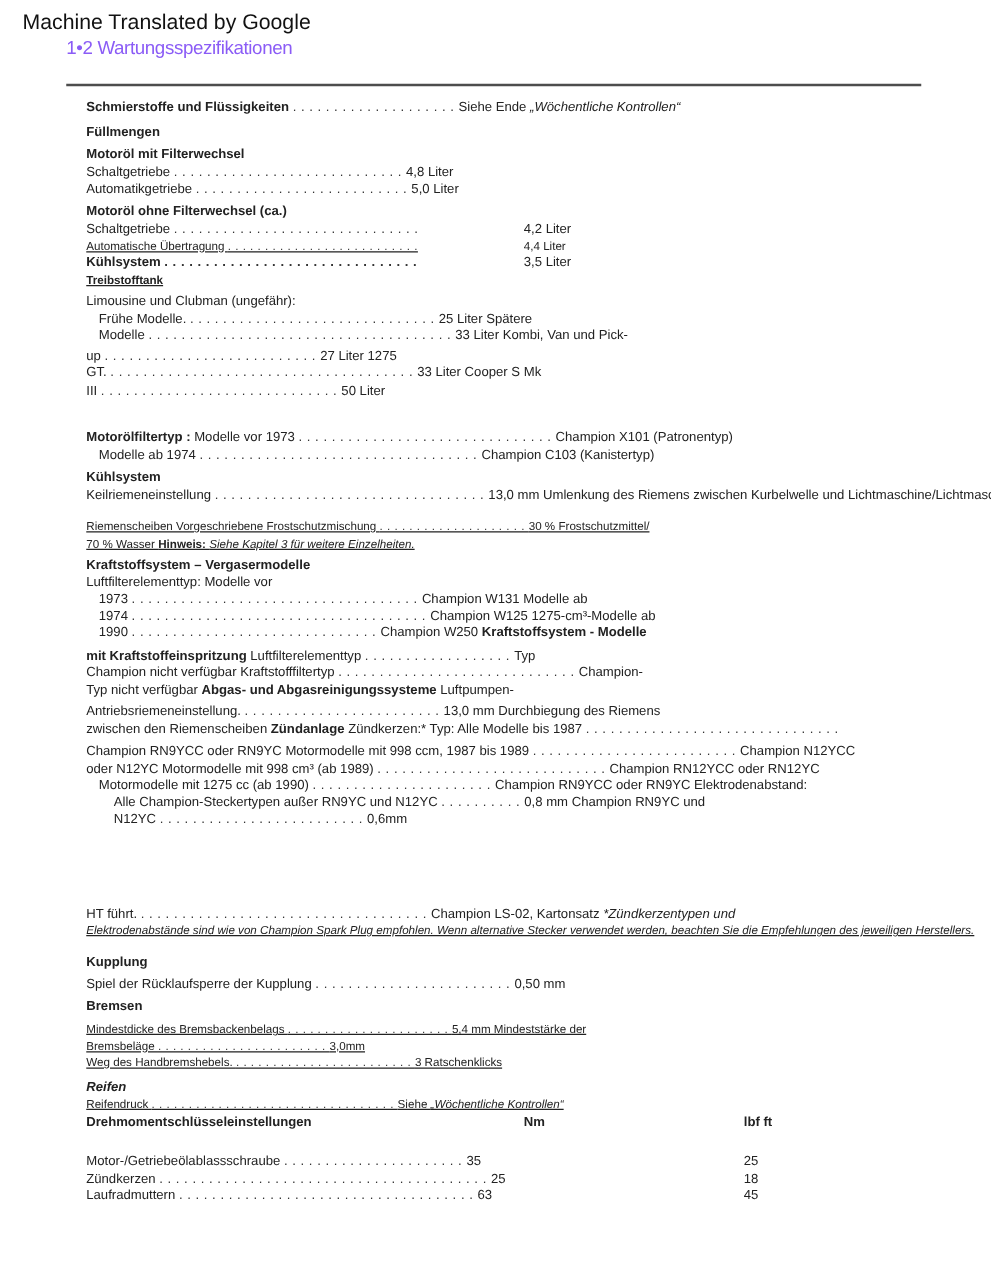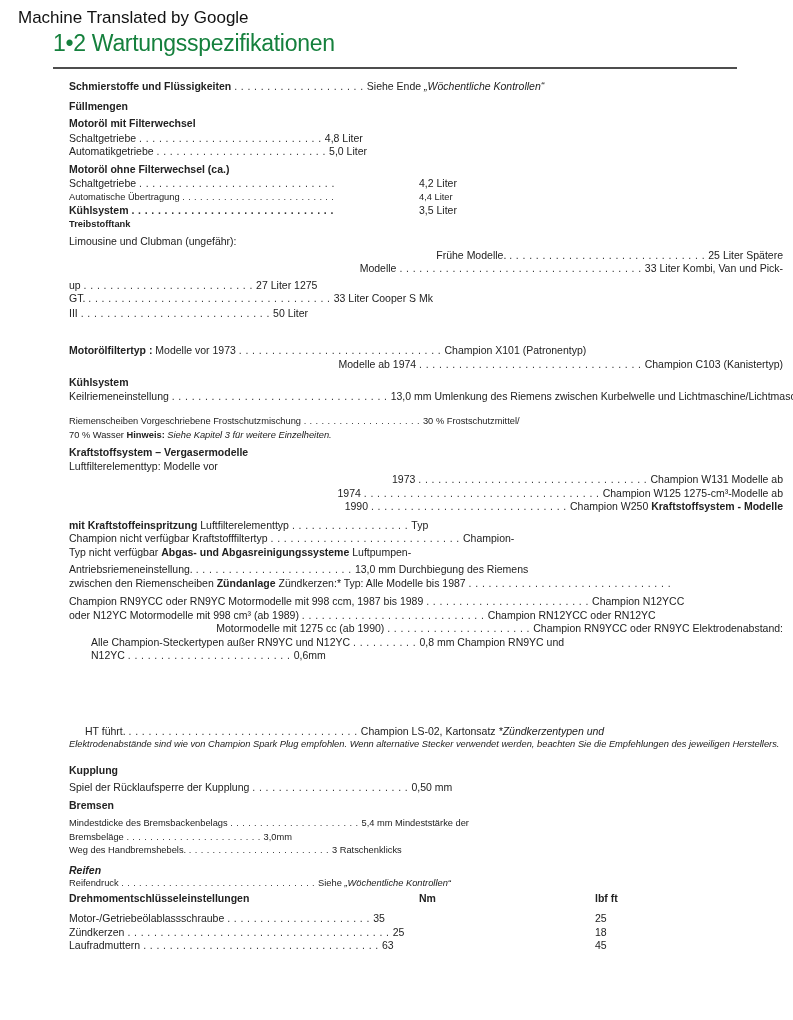--- a/index.html
+++ b/index.html
@@ -3,26 +3,26 @@
 <meta charset="utf-8">
 <style>
   html,body { margin:0; padding:0; }
   body {
     width:793px; height:1020px;
     background:#ffffff; color:#1f1f1f;
     font-family:"Liberation Sans", sans-serif;
     position:relative; overflow:hidden;
   }
   .watermark { position:absolute; left:18px; top:8px; font-size:17px; color:#111; }
-  .title { position:absolute; left:53px; top:30px; font-size:23px; letter-spacing:-0.3px; color:#15803d; }
+  .title { position:absolute; left:53px; top:30px; font-size:15px; letter-spacing:-0.3px; color:#8b5cf6; }
   .rule { position:absolute; left:53px; top:67px; width:684px; height:2px; background:#4d4d4d; }
   .content { position:absolute; left:69px; top:80px; right:10px; }
   .row { position:relative; font-size:10.5px; line-height:13.5px; white-space:nowrap; color:#222; }
-  .row.small { font-size:9.3px; }
-  .row.ind1 { padding-left:10px;text-align:right; }
+  .row.small { font-size:9.3px;text-decoration:underline; }
+  .row.ind1 { padding-left:10px; }
   .row.ind2 { padding-left:22px; }
   .b { font-weight:bold; }
   .i { font-style:italic; }
   .dots { letter-spacing:0.4px; color:#333; }
   .col2 { position:absolute; left:350px; top:0; }
   .col3 { position:absolute; left:526px; top:0;text-align:center; }
 </style>
 </head>
 <body>
 
@@ -61,28 +61,28 @@
       <div class="row" style="margin-top: 5px;"><span class="b">mit Kraftstoffeinspritzung </span><span>Luftfilterelementtyp </span><span class="dots">. . . . . . . . . . . . . . . . . . </span><span> Typ</span></div>
       <div class="row"><span>Champion nicht verfügbar Kraftstofffiltertyp </span><span class="dots">. . . . . . . . . . . . . . . . . . . . . . . . . . . . . </span><span> Champion-</span></div>
       <div class="row"><span>Typ nicht verfügbar </span><span class="b">Abgas- und Abgasreinigungssysteme </span><span>Luftpumpen-</span></div>
       <div class="row" style="margin-top: 4px;"><span>Antriebsriemeneinstellung. </span><span class="dots">. . . . . . . . . . . . . . . . . . . . . . . . </span><span> 13,0 mm Durchbiegung des Riemens</span></div>
       <div class="row"><span>zwischen den Riemenscheiben </span><span class="b">Zündanlage </span><span>Zündkerzen:* Typ: Alle Modelle bis 1987 </span><span class="dots">. . . . . . . . . . . . . . . . . . . . . . . . . . . . . . . </span></div>
       <div class="row" style="margin-top: 5px;"><span>Champion RN9YCC oder RN9YC Motormodelle mit 998 ccm, 1987 bis 1989 </span><span class="dots">. . . . . . . . . . . . . . . . . . . . . . . . . </span><span> Champion N12YCC</span></div>
       <div class="row"><span>oder N12YC Motormodelle mit 998 cm³ (ab 1989) </span><span class="dots">. . . . . . . . . . . . . . . . . . . . . . . . . . . . </span><span> Champion RN12YCC oder RN12YC</span></div>
       <div class="row ind1"><span>Motormodelle mit 1275 cc (ab 1990) </span><span class="dots">. . . . . . . . . . . . . . . . . . . . . . </span><span> Champion RN9YCC oder RN9YC Elektrodenabstand:</span></div>
       <div class="row ind2"><span>Alle Champion-Steckertypen außer RN9YC und N12YC </span><span class="dots">. . . . . . . . . . </span><span> 0,8 mm Champion RN9YC und</span></div>
       <div class="row ind2"><span>N12YC </span><span class="dots">. . . . . . . . . . . . . . . . . . . . . . . . . </span><span> 0,6mm</span></div>
-      <div class="row" style="margin-top: 62px; margin-left: 16px;"><span>HT führt. </span><span class="dots">. . . . . . . . . . . . . . . . . . . . . . . . . . . . . . . . . . . </span><span> Champion LS-02, Kartonsatz </span><span class="i">*Zündkerzentypen und</span></div>
+      <div class="row" style="margin-top: 62px;"><span>HT führt. </span><span class="dots">. . . . . . . . . . . . . . . . . . . . . . . . . . . . . . . . . . . </span><span> Champion LS-02, Kartonsatz </span><span class="i">*Zündkerzentypen und</span></div>
       <div class="row small"><span class="i">Elektrodenabstände sind wie von Champion Spark Plug empfohlen. Wenn alternative Stecker verwendet werden, beachten Sie die Empfehlungen des jeweiligen Herstellers.</span></div>
       <div class="row" style="margin-top: 12px;"><span class="b">Kupplung</span></div>
       <div class="row" style="margin-top: 4px;"><span>Spiel der Rücklaufsperre der Kupplung </span><span class="dots">. . . . . . . . . . . . . . . . . . . . . . . . </span><span> 0,50 mm</span></div>
       <div class="row" style="margin-top: 4px;"><span class="b">Bremsen</span></div>
       <div class="row small" style="margin-top: 5px;"><span>Mindestdicke des Bremsbackenbelags </span><span class="dots">. . . . . . . . . . . . . . . . . . . . . . </span><span> 5,4 mm Mindeststärke der</span></div>
       <div class="row small"><span>Bremsbeläge </span><span class="dots">. . . . . . . . . . . . . . . . . . . . . . . </span><span> 3,0mm</span></div>
       <div class="row small"><span>Weg des Handbremshebels. </span><span class="dots">. . . . . . . . . . . . . . . . . . . . . . . . </span><span> 3 Ratschenklicks</span></div>
       <div class="row" style="margin-top: 6px; font-style: italic;"><span class="b">Reifen</span></div>
       <div class="row small"><span>Reifendruck </span><span class="dots">. . . . . . . . . . . . . . . . . . . . . . . . . . . . . . . . . </span><span> Siehe </span><span class="i">„Wöchentliche Kontrollen“</span></div>
       <div class="row" style="margin-top: 1px;"><span class="b">Drehmomentschlüsseleinstellungen</span><span class="b col2">Nm</span><span class="b col3">lbf ft</span></div>
-      <div class="row" style="margin-top: 7px;"><span>Motor-/Getriebeölablassschraube </span><span class="dots">. . . . . . . . . . . . . . . . . . . . . . </span><span> 35</span><span class="col3">25</span></div>
+      <div class="row" style="margin-top: 18px;"><span>Motor-/Getriebeölablassschraube </span><span class="dots">. . . . . . . . . . . . . . . . . . . . . . </span><span> 35</span><span class="col3">25</span></div>
       <div class="row"><span>Zündkerzen </span><span class="dots">. . . . . . . . . . . . . . . . . . . . . . . . . . . . . . . . . . . . . . . . </span><span> 25</span><span class="col3">18</span></div>
       <div class="row"><span>Laufradmuttern </span><span class="dots">. . . . . . . . . . . . . . . . . . . . . . . . . . . . . . . . . . . . </span><span> 63</span><span class="col3">45</span></div>
     </div>
 </div>
 
 </body></html>

